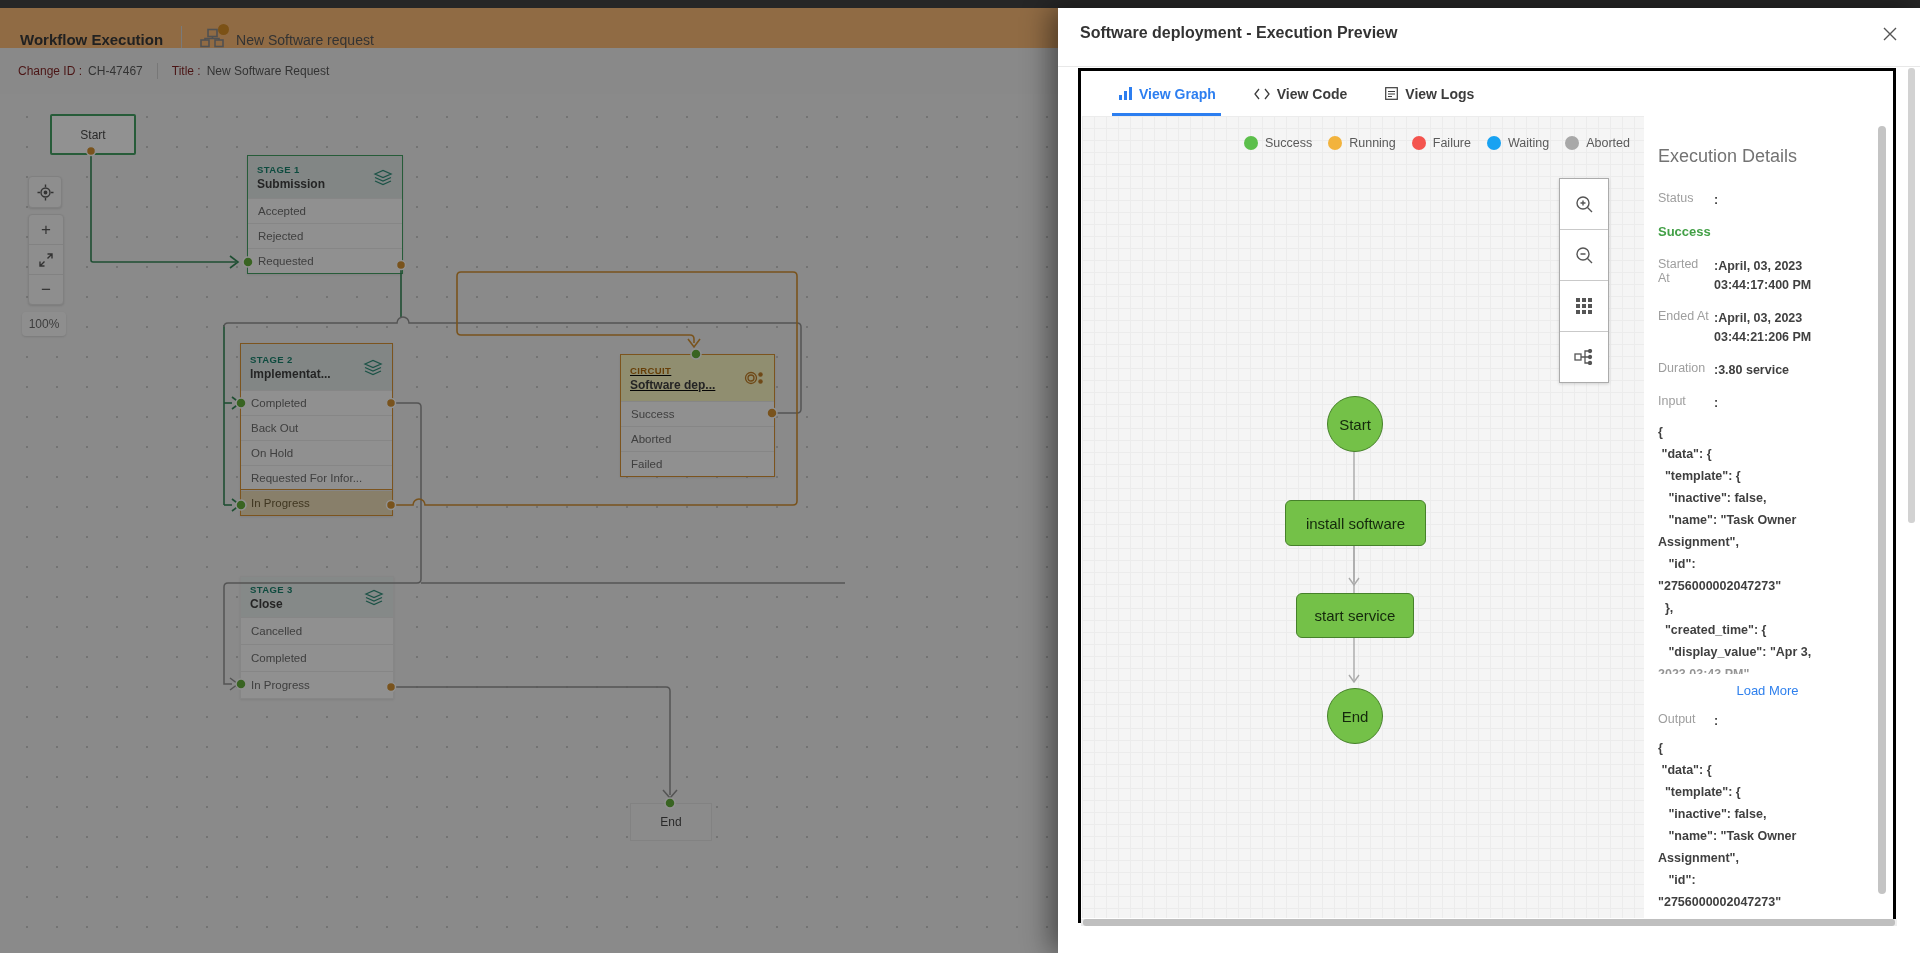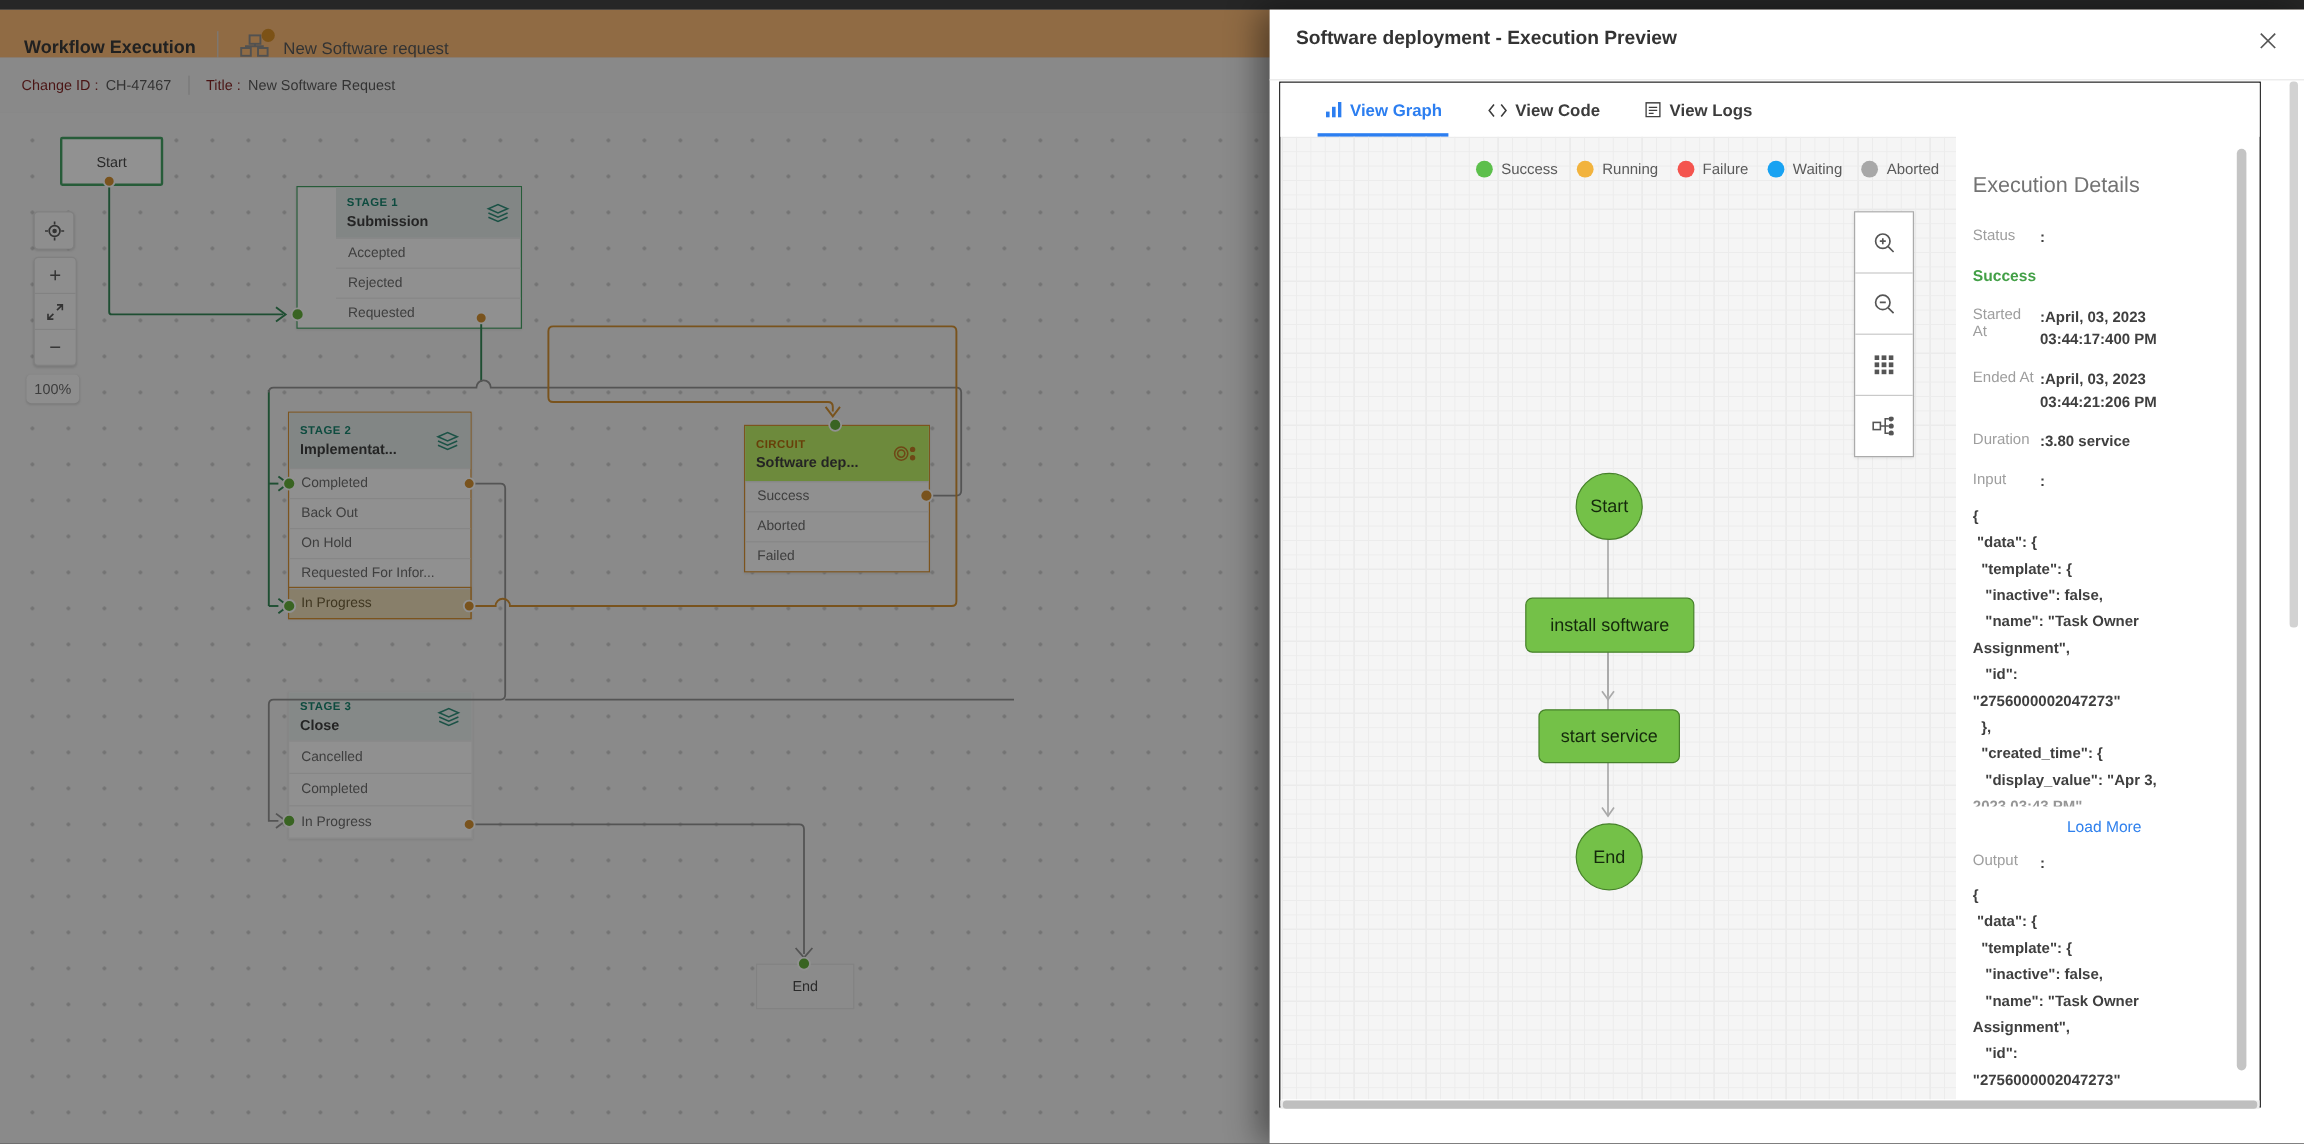--- a/index.html
+++ b/index.html
@@ -25,26 +25,26 @@
   .canvas{position:absolute;left:0;top:94px;width:100%;height:859px;background-color:#f2f2f2;
           background-image:radial-gradient(circle,#c9c9c9 1.3px,transparent 1.5px);
           background-size:30px 30px;background-position:12px 8px;}
   .edges{position:absolute;left:0;top:0;width:1920px;height:953px;z-index:6;pointer-events:none;}
   
   .node-box{position:absolute;background:#fff;display:flex;align-items:center;justify-content:center;
             font-size:12px;color:#444;z-index:5;}
   .start-box{border:2px solid #3f9e5f;border-radius:2px;}
   .end-box{background:#f5f5f5;border:1px solid #e3e3e3;}
   .wf-box{position:absolute;background:#fdfdfd;z-index:5;box-shadow:0 1px 2px rgba(0,0,0,.08);}
-  .wf-box.green{border:1.5px solid #3f9e5f;padding-left:32px;}
+  .wf-box.green{border:1.5px solid #3f9e5f;}
   .wf-box.orange{border:1.5px solid #d9912f;}
   .wf-box.plain{border:1px solid #ececec;}
   .wf-head{display:flex;align-items:center;justify-content:space-between;padding:5px 9px;box-sizing:border-box;}
   .wf-head.teal{background:#e3ecea;}
-  .wf-head.tan{background:#bef264;}
+  .wf-head.tan{background:#fef9c3;text-decoration:underline;}
   .wf-type{font-size:9.5px;font-weight:bold;letter-spacing:.4px;}
   .wf-type.tealtx{color:#12806a;}
   .wf-type.orangetx{color:#b36b08;}
   .wf-name{font-size:12px;font-weight:bold;color:#3a3a3a;margin-top:2px;}
   .wf-row{height:25px;line-height:25px;border-top:1px solid #ebebeb;padding-left:10px;
           font-size:11.5px;color:#6a6a6a;box-sizing:border-box;}
   .stage-2 .wf-rows .wf-row:last-child{background:#eedfb9;outline:1.5px solid #d9912f;color:#6b5a33;}
   .stage-3 .wf-row{height:27px;line-height:27px;}
   
   .tool-btn{position:absolute;background:#fafafa;border:1px solid #e0e0e0;border-radius:4px;z-index:5;
@@ -56,21 +56,21 @@
   .zoom-label{position:absolute;background:#fafafa;border-radius:4px;z-index:5;font-size:12px;color:#666;
               display:flex;align-items:center;justify-content:center;box-shadow:0 1px 2px rgba(0,0,0,.12);}
   
   .dim{position:absolute;inset:0;background:rgba(10,10,10,.45);z-index:40;}
   
   .modal{position:absolute;left:1058px;top:8px;width:862px;height:945px;background:#fff;z-index:60;
          box-shadow:-8px 0 26px rgba(0,0,0,.45);}
   .modal-title{position:absolute;left:22px;top:16px;font-size:16px;font-weight:600;color:#333;}
   .modal-close{position:absolute;right:18px;top:16px;width:22px;height:22px;color:#555;cursor:pointer;}
   .modal-div{position:absolute;left:0;top:58px;width:100%;height:1px;background:#e8e8e8;}
-  .mc{position:absolute;left:8px;top:60px;width:818px;height:855px;border:1px solid #000000;background:#fff;box-sizing:border-box;padding-left:22px;}
+  .mc{position:absolute;left:20px;top:60px;width:818px;height:855px;border:3px solid #000000;background:#fff;box-sizing:border-box;padding-left:22px;}
   
   .tabbar{position:absolute;left:0;top:0;width:100%;height:45px;background:#fff;display:flex;align-items:center;}
   .tab{display:flex;align-items:center;gap:7px;font-size:14px;font-weight:600;color:#3c3c3c;margin-left:38px;cursor:pointer;}
   .tab.active{color:#2c7ef0;}
   .tab-underline{position:absolute;left:31px;top:42px;width:109px;height:3px;background:#2c7ef0;}
   
   .gcanvas{position:absolute;left:1px;top:45px;width:562px;height:802px;background-color:#f5f5f5;
     background-image:linear-gradient(#ececec 1px,transparent 1px),linear-gradient(90deg,#ececec 1px,transparent 1px),
                      linear-gradient(#e3e3e3 1px,transparent 1px),linear-gradient(90deg,#e3e3e3 1px,transparent 1px);
     background-size:12px 12px,12px 12px,60px 60px,60px 60px;overflow:hidden;}

